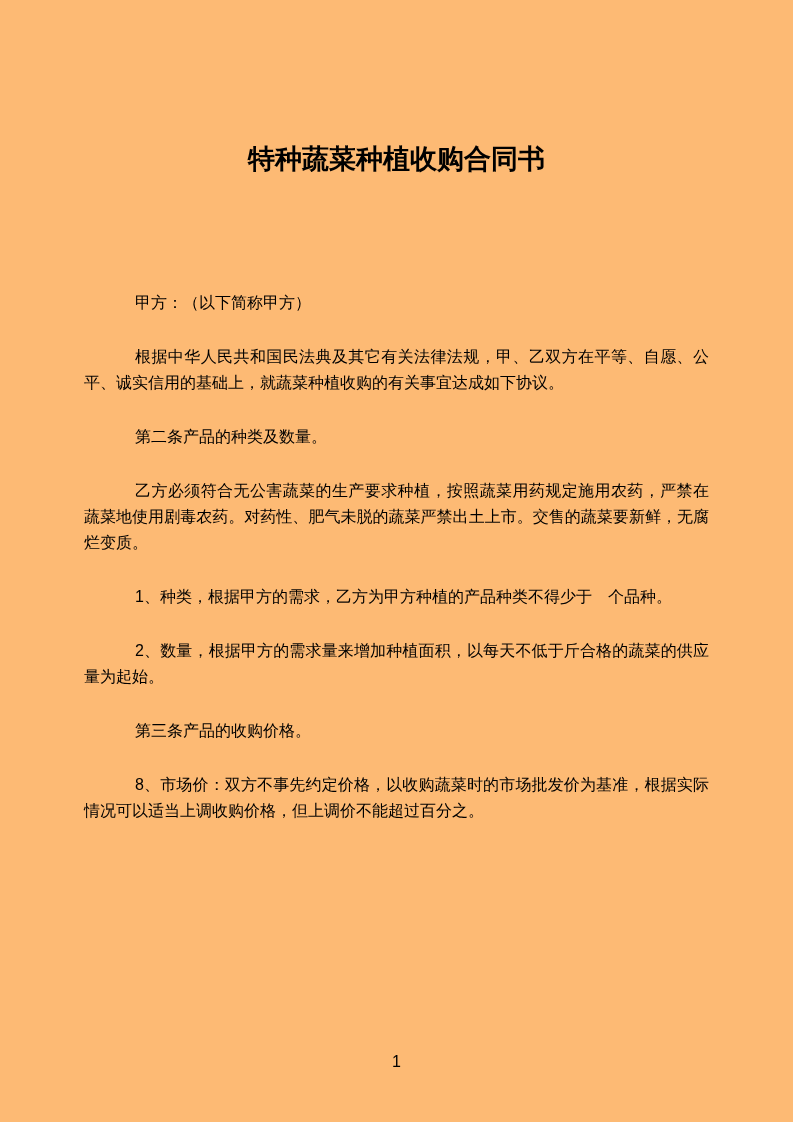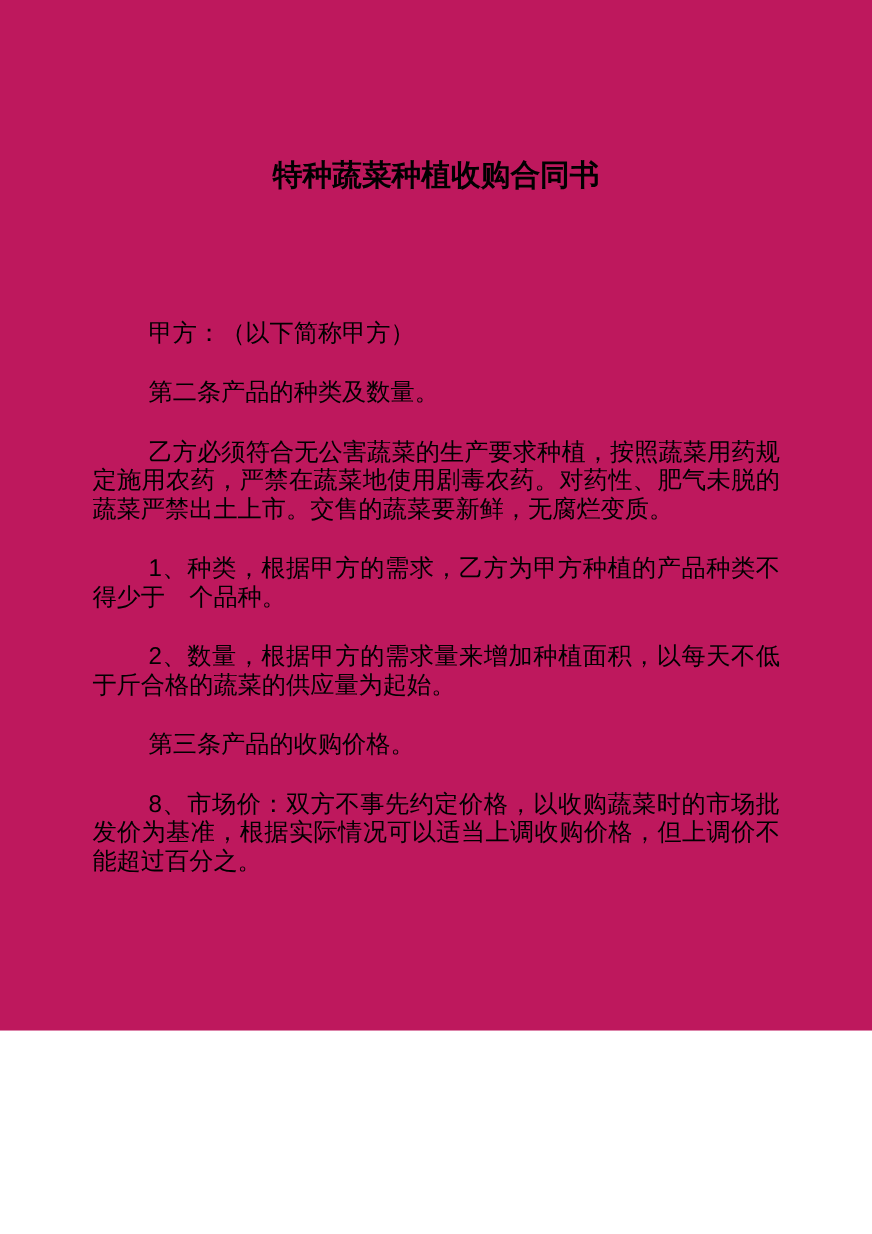--- a/index.html
+++ b/index.html
@@ -3,43 +3,43 @@
 <meta charset="utf-8">
 <style>
   html, body {
     margin: 0;
     padding: 0;
     background: #ffffff;
   }
   .page {
     position: relative;
     width: 793px;
-    height: 937px;
+    height: 1122px;
     margin: 0 auto;
-    background: #be185d;
+    background: #fdba74;
     color: #000000;
     font-family: "Liberation Sans", "DejaVu Sans", sans-serif;
     overflow: hidden;
     box-sizing: border-box;
     padding: 140px 84px 0 84px;
   }
   .doc-title {
     margin: 0;
     font-size: 27px;
     line-height: 38px;
     font-weight: 700;
     text-align: center;
     white-space: nowrap;
   }
   .body-text {
     margin-top: 112px;
   }
   p.para {
     margin: 0 0 28px 0;
-    font-size: 22px;
+    font-size: 16px;
     line-height: 26px;
     text-align: justify;
     text-indent: 51px;
     word-break: break-all;
   }
   .page-number {
     position: absolute;
     top: 1052px;
     left: 0;
     width: 100%;
@@ -51,20 +51,21 @@
 </style>
 </head>
 <body>
 
 <div class="page">
 
   <h1 class="doc-title">特种蔬菜种植收购合同书</h1>
 
   <div class="body-text">
     <p class="para">甲方：（以下简称甲方）</p>
+    <p class="para">根据中华人民共和国民法典及其它有关法律法规，甲、乙双方在平等、自愿、公平、诚实信用的基础上，就蔬菜种植收购的有关事宜达成如下协议。</p>
     <p class="para">第二条产品的种类及数量。</p>
     <p class="para">乙方必须符合无公害蔬菜的生产要求种植，按照蔬菜用药规定施用农药，严禁在蔬菜地使用剧毒农药。对药性、肥气未脱的蔬菜严禁出土上市。交售的蔬菜要新鲜，无腐烂变质。</p>
     <p class="para">1、种类，根据甲方的需求，乙方为甲方种植的产品种类不得少于　个品种。</p>
     <p class="para">2、数量，根据甲方的需求量来增加种植面积，以每天不低于斤合格的蔬菜的供应量为起始。</p>
     <p class="para">第三条产品的收购价格。</p>
     <p class="para">8、市场价：双方不事先约定价格，以收购蔬菜时的市场批发价为基准，根据实际情况可以适当上调收购价格，但上调价不能超过百分之。</p>
   </div>
 
   <div class="page-number">1</div>
 

